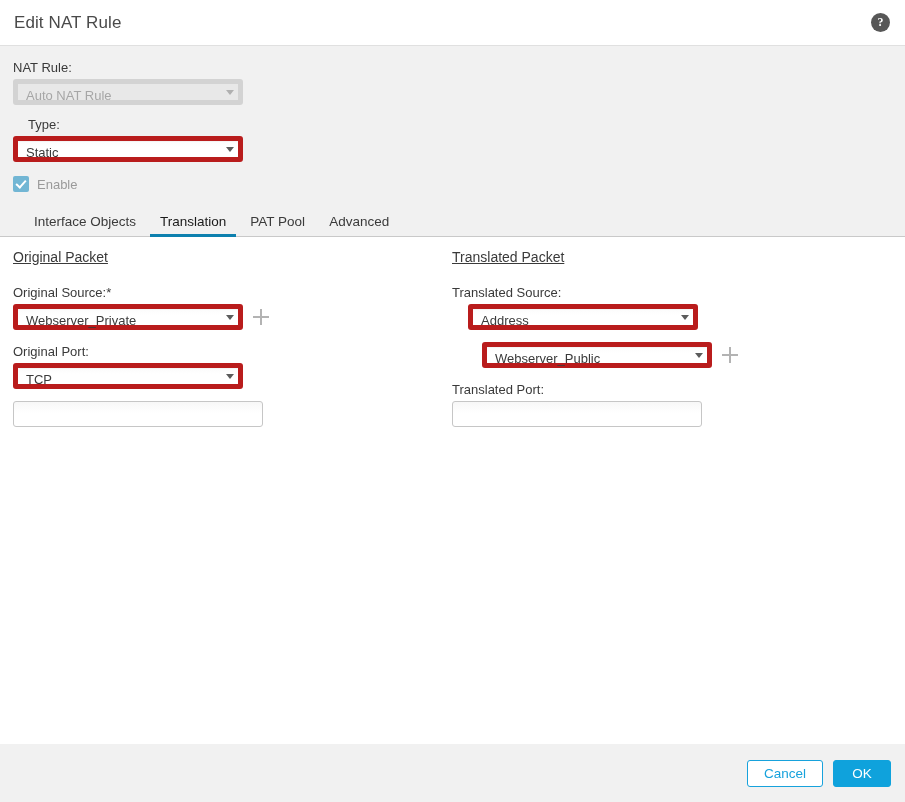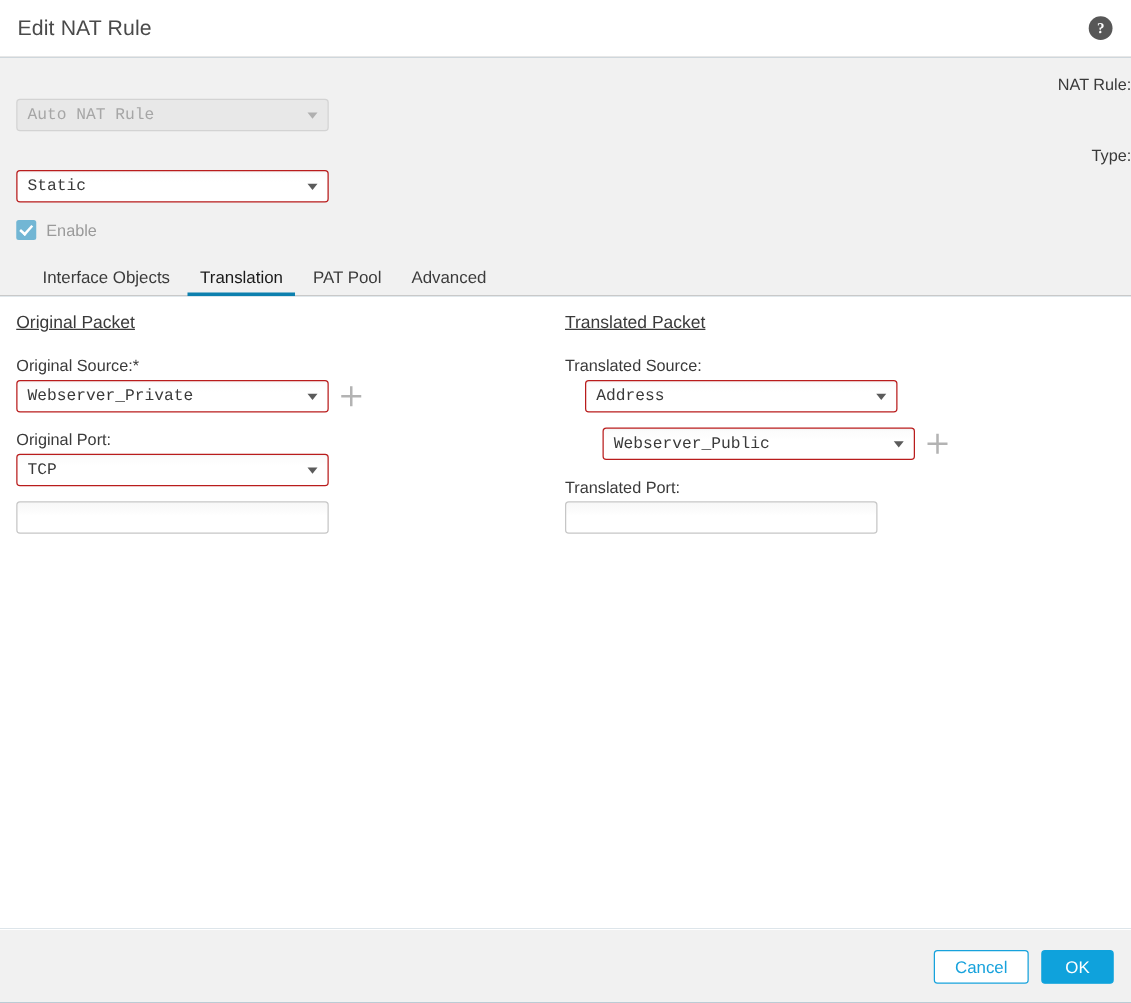--- a/index.html
+++ b/index.html
@@ -63,41 +63,40 @@
   
   .top-block {
     background: #f1f1f1;
     padding: 14px 0 0 0;
   }
   .field-label {
     font-size: 13px;
     color: #3a3a3a;
     margin: 0 0 4px 13px;
     display: block;
-    text-align: right;
   }
 
   .select-wrap {
     position: relative;
     display: inline-block;
     margin-left: 13px;
     vertical-align: middle;
   }
   select.ui-select,
   .ui-select {
     -webkit-appearance: none;
     appearance: none;
-    width: 250px;
+    width: 230px;
     height: 26px;
     padding: 0 22px 0 8px;
-    font-family: Liberation Mono, monospace;
+    font-family: Liberation Sans, sans-serif;
     font-size: 13px;
     color: #3a3a3a;
     background: linear-gradient(to bottom, #fbfbfb 0%, #ffffff 38%, #ffffff 100%);
-    border: 1px solid #b91c1c;
+    border: 5px solid #b91c1c;
     border-radius: 3px;
     outline: none;
     line-height: 24px;
     box-shadow: inset 0 1px 1px rgba(0,0,0,0.03);
   }
   .ui-select.disabled {
     background: #e8e8e8;
     color: #a6a6a6;
     border-color: #d3d3d3;
     box-shadow: none;

